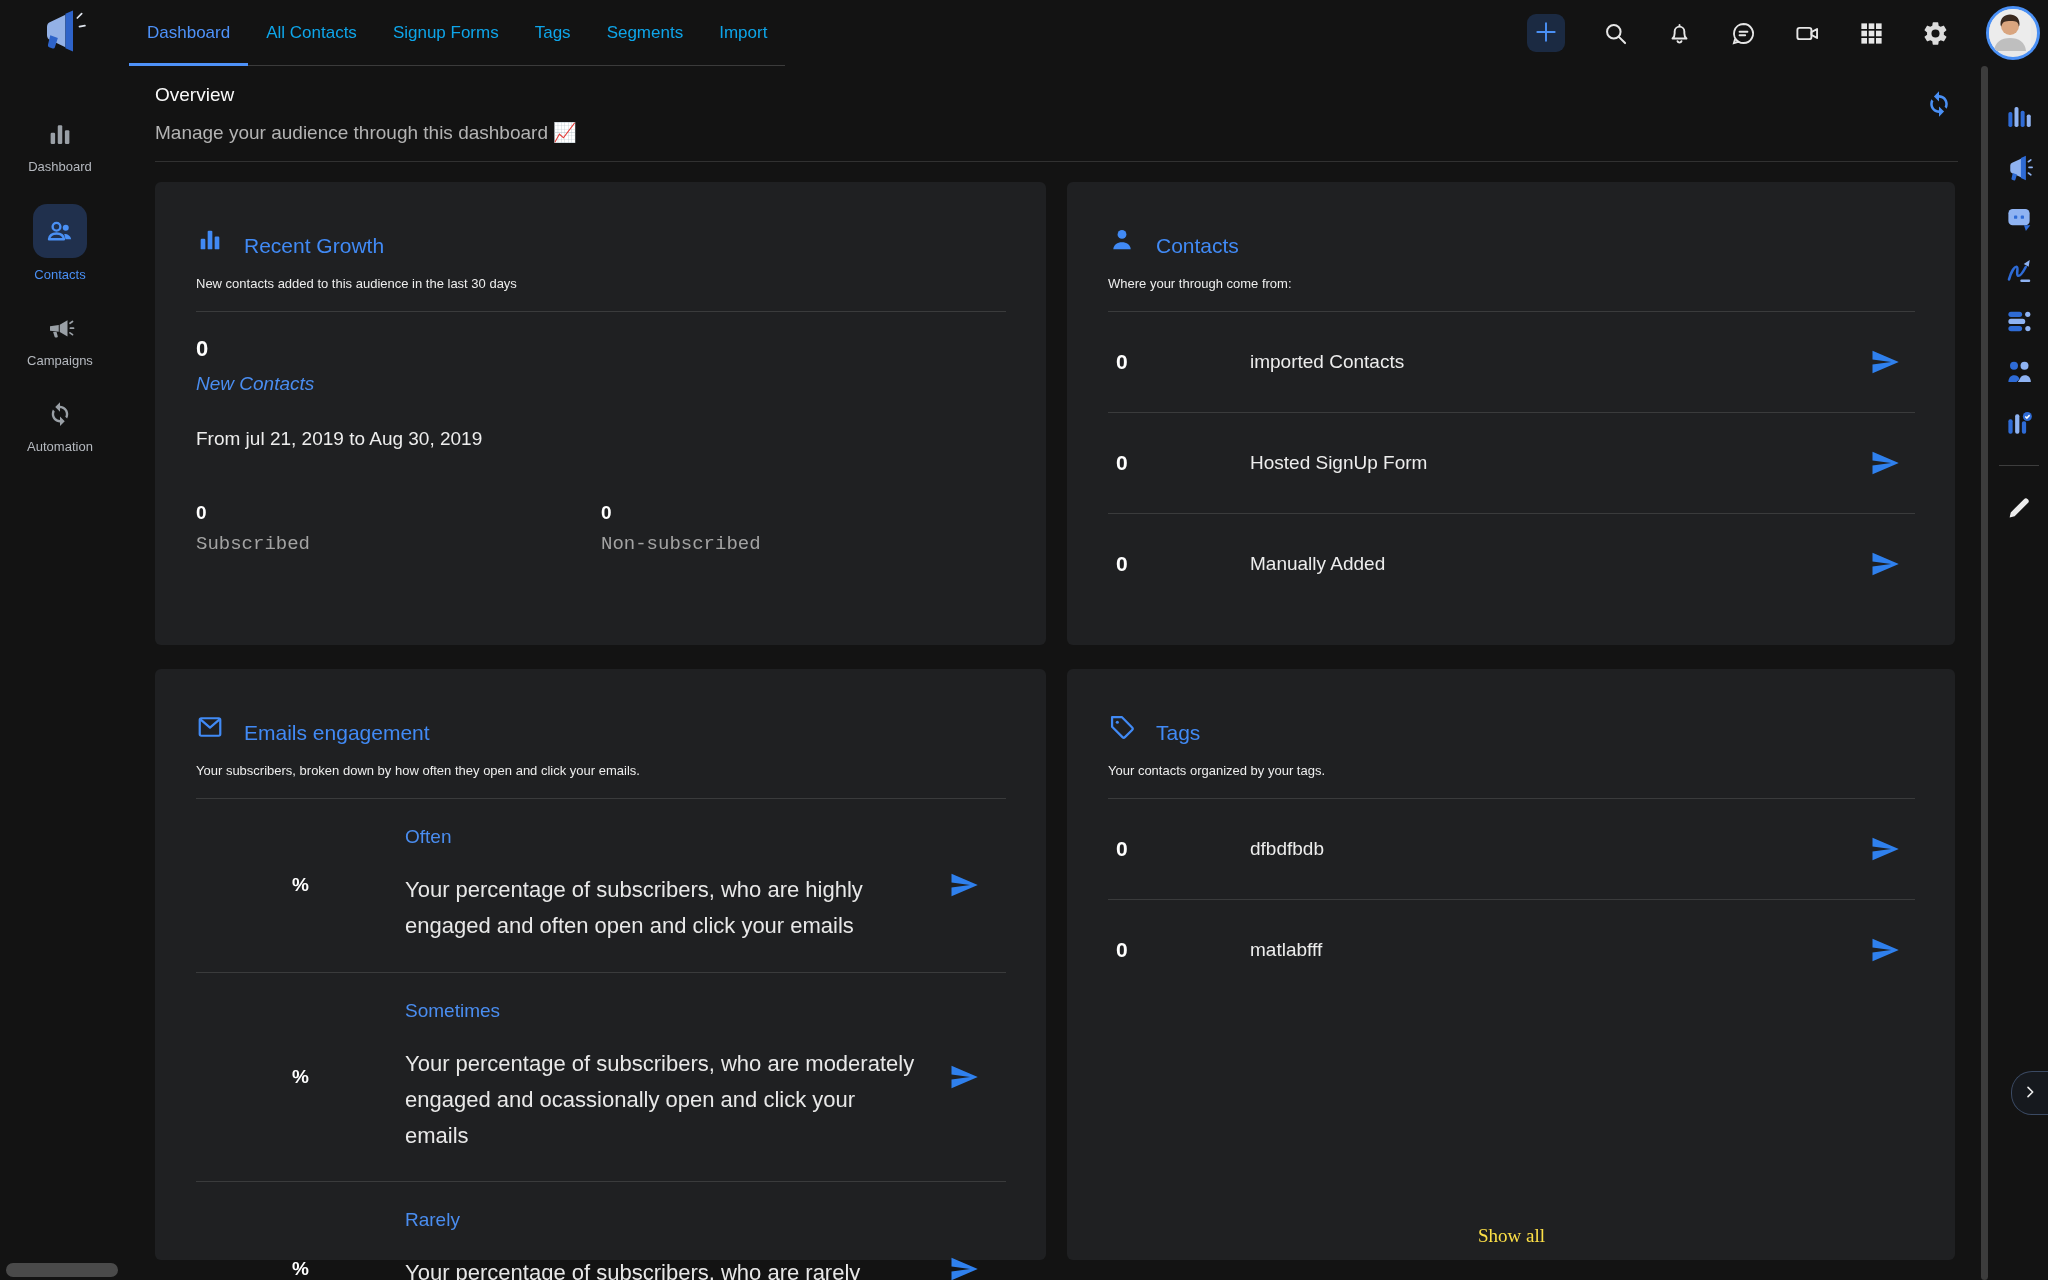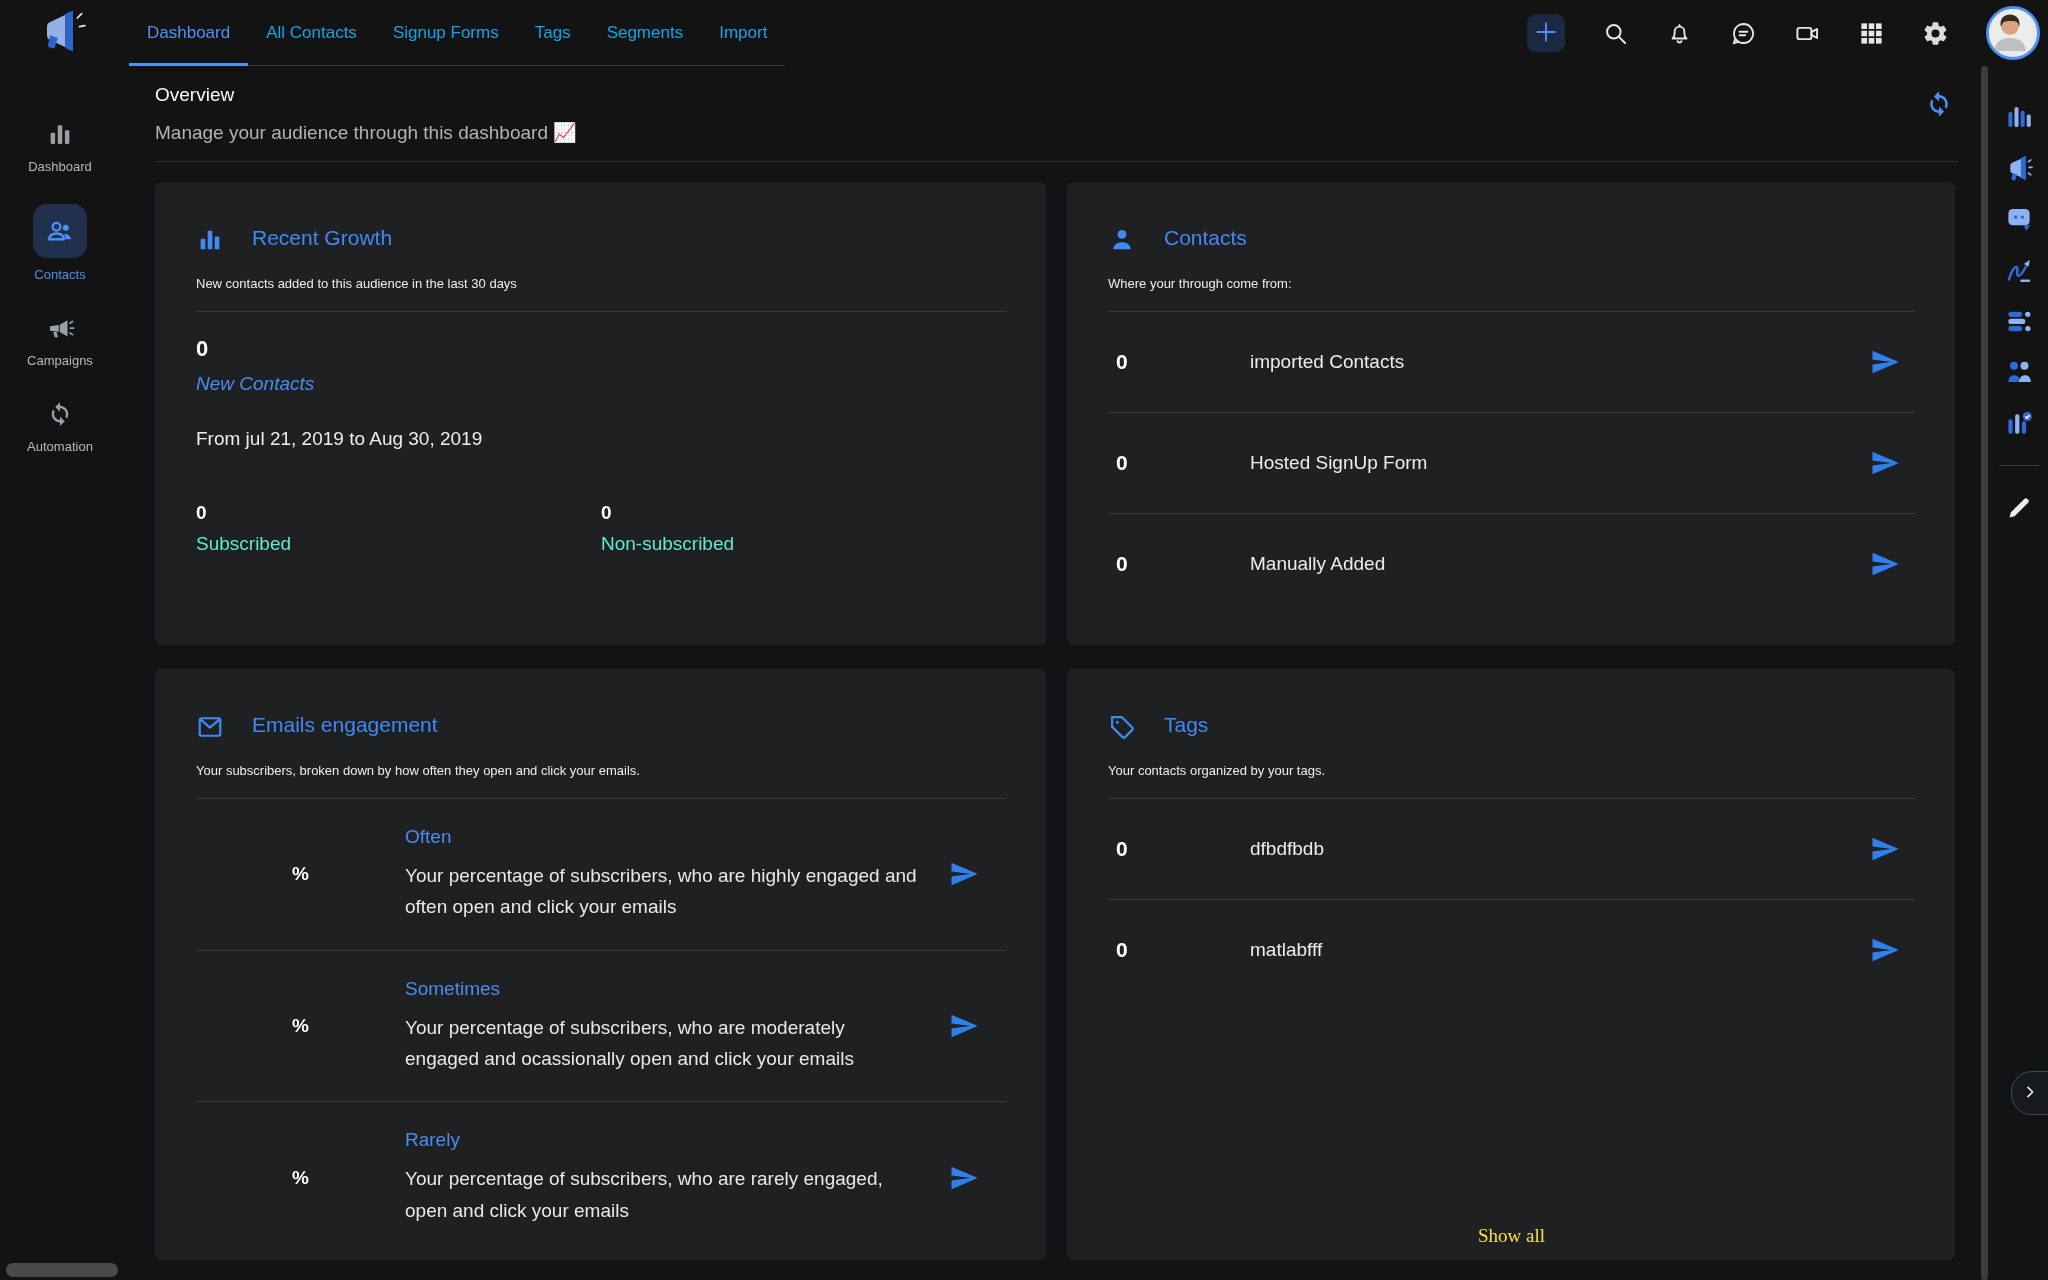--- a/index.html
+++ b/index.html
@@ -47,51 +47,51 @@
   .main{position:absolute;left:120px;top:66px;width:1865px;height:1214px;padding-left:35px;box-sizing:border-box;}
   .page-title{margin:18px 0 0;font-size:19px;font-weight:400;color:#fafafa;}
   .page-sub{margin:15px 0 0;font-size:19px;color:#b3b3b3;}
   .refresh-btn{position:absolute;right:30px;top:22px;width:32px;height:32px;background:none;border:none;cursor:pointer;padding:0;}
   .refresh-btn svg{width:32px;height:32px;}
   .page-divider{border:none;border-top:1px solid rgba(255,255,255,.13);margin:17px 27px 0 0;}
 
   .cards{margin-top:20px;display:grid;grid-template-columns:891px 888px;grid-template-rows:463px 591px;
          column-gap:21px;row-gap:24px;margin-right:27px;}
   .card{background:#1f2022;border-radius:6px;box-sizing:border-box;padding:44px 40px 0 41px;display:flex;flex-direction:column;}
-  .card-head{display:flex;align-items:flex-start;gap:28px;}
+  .card-head{display:flex;align-items:flex-end;gap:20px;}
   .card-head svg{width:28px;height:28px;flex:none;}
   .card-title{font-size:21px;font-weight:500;color:#418af5;}
   .card-sub{margin-top:18px;font-size:13px;color:#ededed;}
   .card-divider{border:none;border-top:1px solid rgba(255,255,255,.12);margin:20px 0 0;}
 
   
   .rg-value{margin-top:24px;font-size:22px;font-weight:700;color:#fff;}
   .rg-link{margin-top:11px;font-size:19px;color:#4a8df0;cursor:pointer;width:fit-content;font-style:italic;}
   .rg-date{margin-top:33px;font-size:19px;color:#ededed;}
   .rg-stats{margin-top:52px;display:grid;grid-template-columns:1fr 1fr;}
   .rg-stat .v{font-size:19px;font-weight:700;color:#fff;}
-  .rg-stat .l{margin-top:9px;font-size:19px;color:#5eead4;cursor:pointer;width:fit-content;}
+  .rg-stat .l{margin-top:9px;font-size:19px;color:#a3a3a3;cursor:pointer;width:fit-content;font-family:Liberation Mono, monospace;}
 
   
   .crow{display:grid;grid-template-columns:142px 1fr 60px;align-items:center;height:100px;}
   .crow + .crow{border-top:1px solid rgba(255,255,255,.12);}
   .crow .val{font-size:21px;font-weight:700;color:#fff;padding-left:8px;}
   .crow .lbl{font-size:19px;color:#ededed;}
   .send-btn{background:none;border:none;padding:0;cursor:pointer;width:30px;height:30px;justify-self:center;}
   .send-btn svg{width:30px;height:30px;}
 
   .show-all{margin-top:auto;align-self:center;margin-bottom:12px;font-size:19px;font-weight:500;color:#fde047;
             background:none;border:none;cursor:pointer;font-family:Liberation Serif, serif;}
 
   
   .erow{display:grid;grid-template-columns:209px 1fr 84px;align-items:center;padding:27px 0;}
   .erow + .erow{border-top:1px solid rgba(255,255,255,.12);}
   .erow .pct{font-size:19px;font-weight:700;color:#fff;text-align:center;}
   .erow .etxt .ettl{font-size:19px;font-weight:500;color:#4a8df0;cursor:pointer;width:fit-content;}
-  .erow .etxt .edesc{margin-top:12px;font-size:19px;line-height:1.65;color:#e8e8e8;max-width:548px;}
+  .erow .etxt .edesc{margin-top:24px;font-size:22px;line-height:1.65;color:#e8e8e8;max-width:548px;}
 </style>
 </head>
 <body>
 
 <div class="app">
 
   <header class="topbar">
     <div class="logo-box">
       <span>
         <svg width="52" height="52" viewBox="0 0 48 48">

